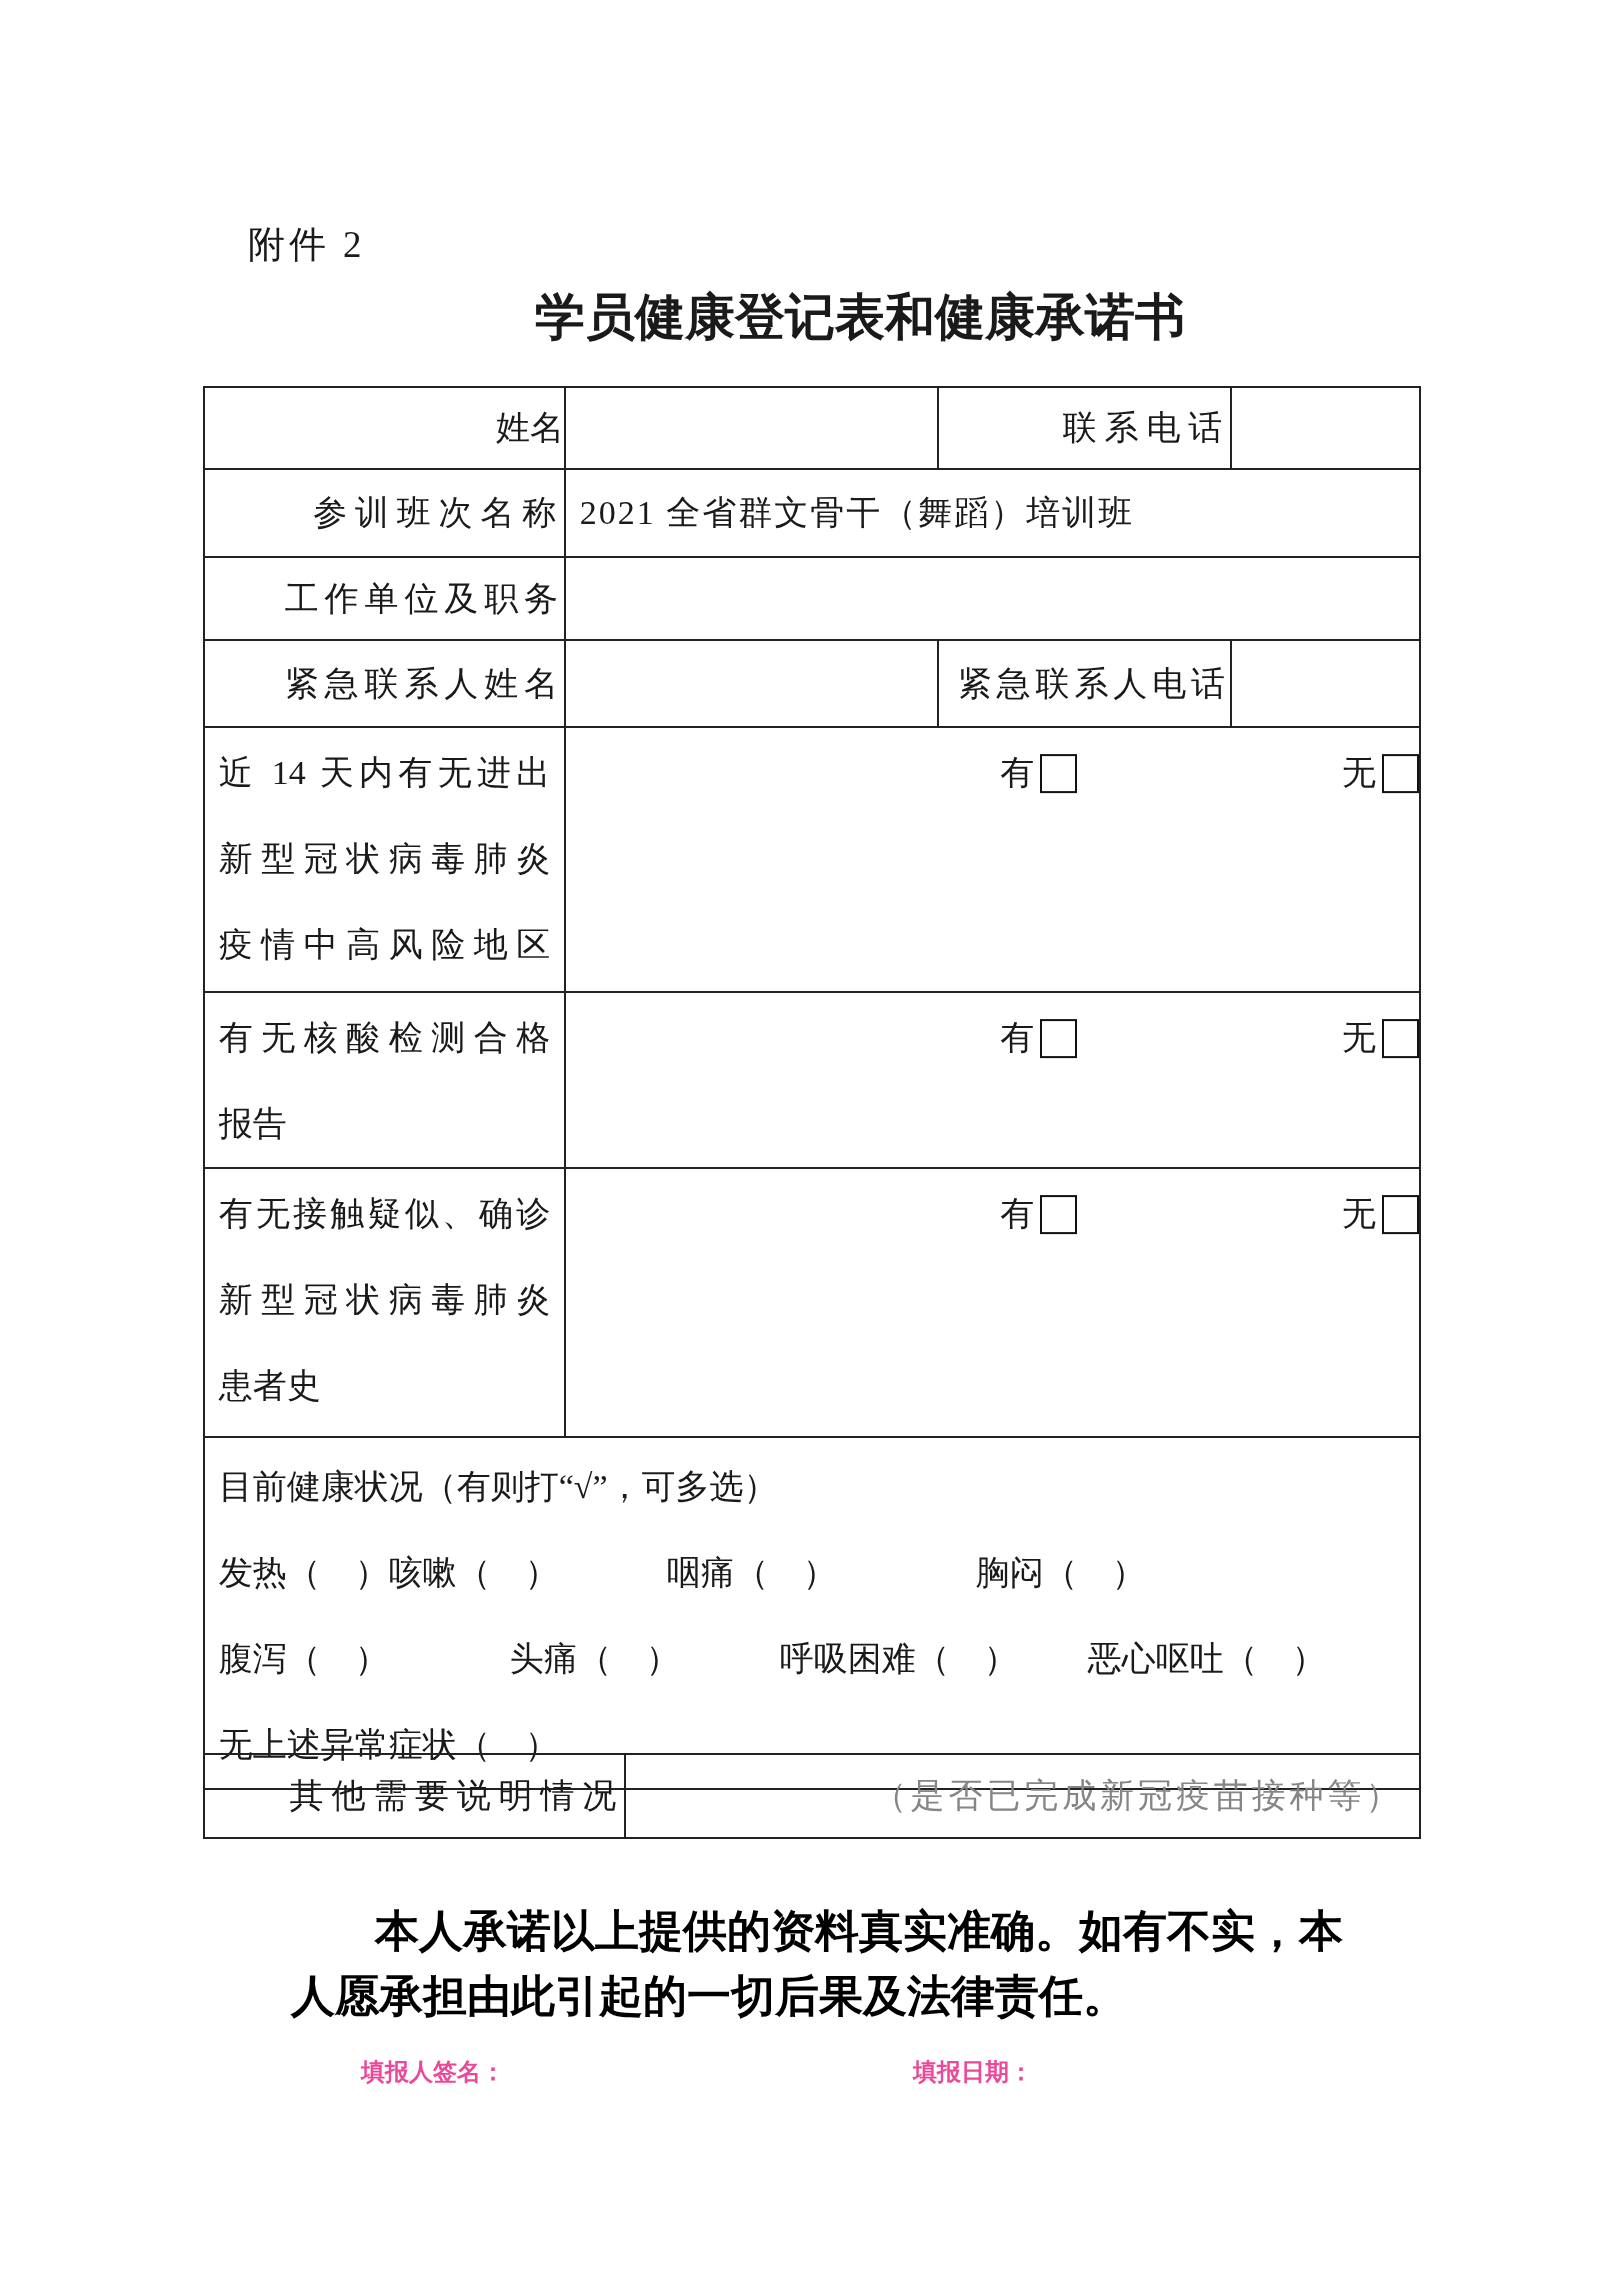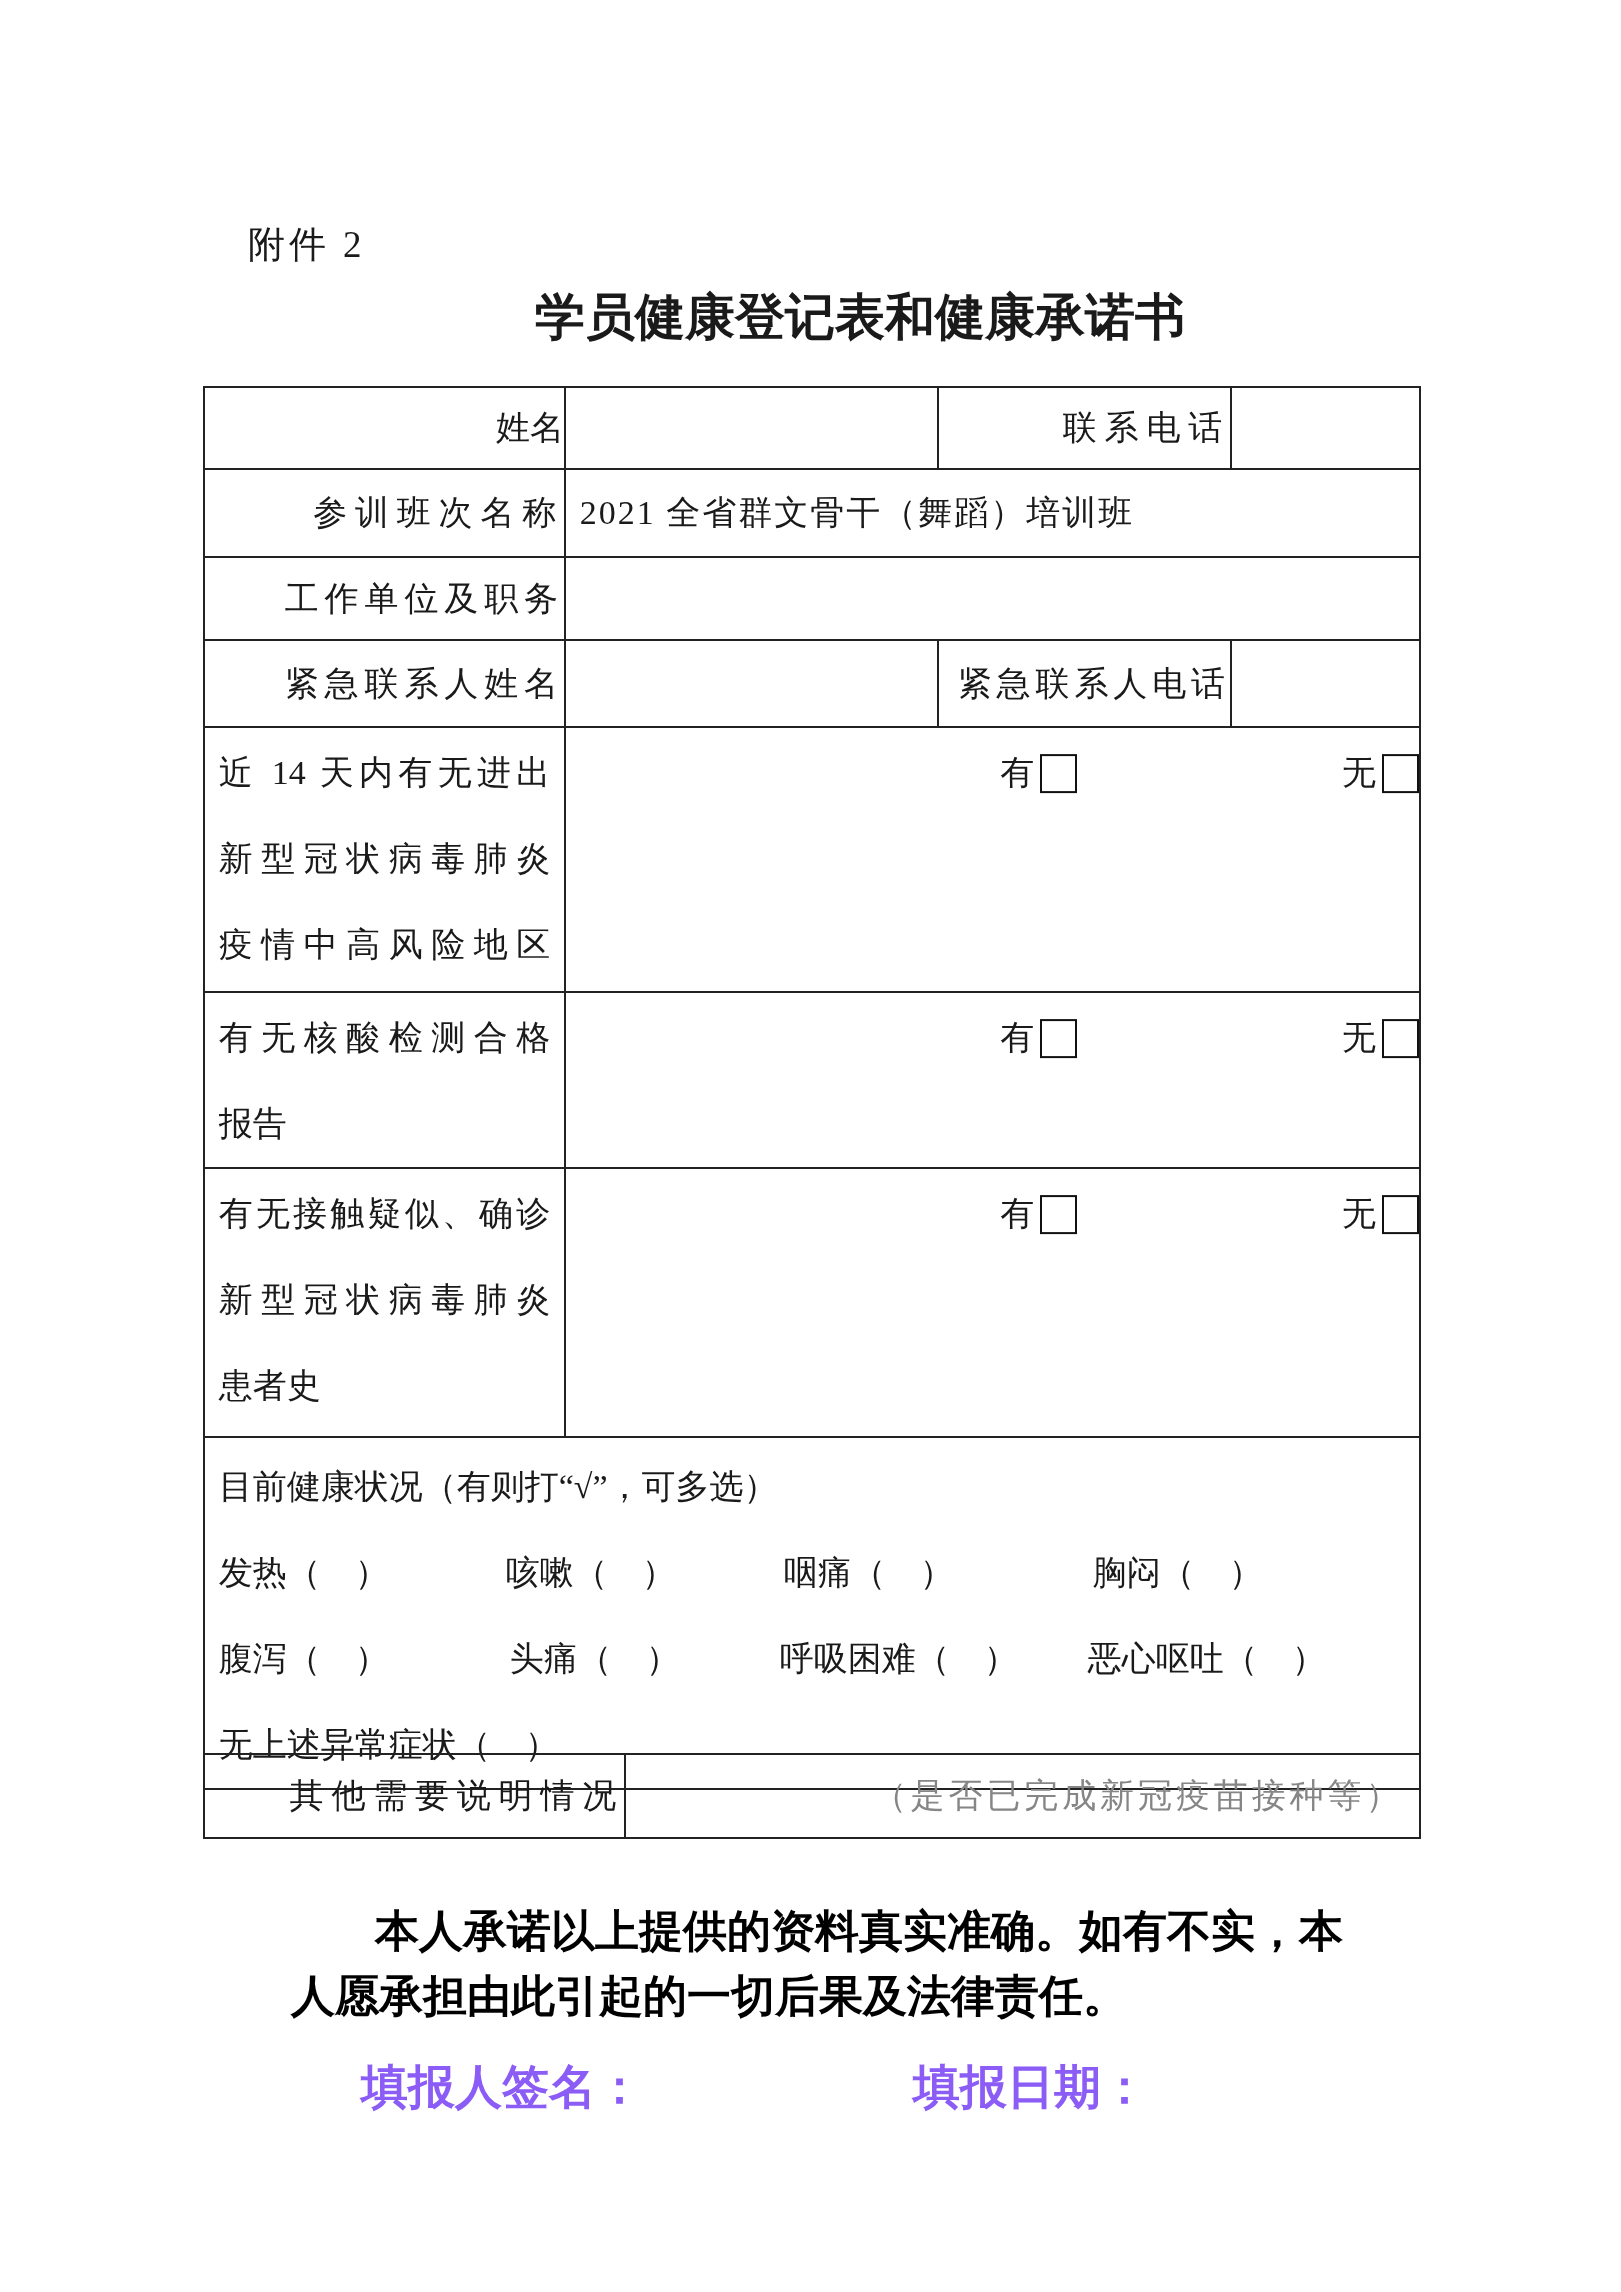--- a/index.html
+++ b/index.html
@@ -73,21 +73,21 @@
   .commitment {
     left:291px; top:1898px; width:1108px;
     font-family:"Liberation Sans","DejaVu Sans",sans-serif;
     font-weight:700; font-size:44px; line-height:65px;
     color:#000000;
   }
   .commitment .first { text-indent:84px; }
   .sig-row {
     top:2056px; left:0; width:1621px; height:43px;
     font-family:"Liberation Sans","DejaVu Sans",sans-serif;
-    font-weight:700; font-size:47px; color:#8b5cf6;
+    font-weight:700; font-size:24px; color:#ec4899;
   }
   .sig-label { position:absolute; left:361px; top:0; }
   .date-label { position:absolute; left:913px; top:0; }
 </style>
 </head>
 <body>
 
 <div class="abs attachment">附件 2</div>
 
 <div class="abs doc-title">学员健康登记表和健康承诺书</div>
@@ -160,21 +160,21 @@
       <div class="ans-line">
         <span>有</span><span class="cb"></span><span class="no-label">无</span><span class="cb"></span>
       </div>
     </td>
   </tr>
 
   <tr class="hb" style="height:341px">
     <td colspan="4" class="top pad" style="padding-top:5.9px">
       <div class="lh">目前健康状况（有则打“√”，可多选）</div>
       <div class="lh">
-        <span class="sym">发热（　）</span><span class="sym" style="margin-left:117px">咳嗽（　）</span><span class="sym" style="margin-left:108px">咽痛（　）</span><span class="sym" style="margin-left:139px">胸闷（　）</span>
+        <span class="sym">发热（　）</span><span class="sym" style="">咳嗽（　）</span><span class="sym" style="margin-left:108px">咽痛（　）</span><span class="sym" style="margin-left:139px">胸闷（　）</span>
       </div>
       <div class="lh">
         <span class="sym">腹泻（　）</span><span class="sym" style="margin-left:121px">头痛（　）</span><span class="sym" style="margin-left:100px">呼吸困难（　）</span><span class="sym" style="margin-left:70px">恶心呕吐（　）</span>
       </div>
       <div class="lh">无上述异常症状（　）</div>
     </td>
   </tr>
 </tbody>
   </table>
 

